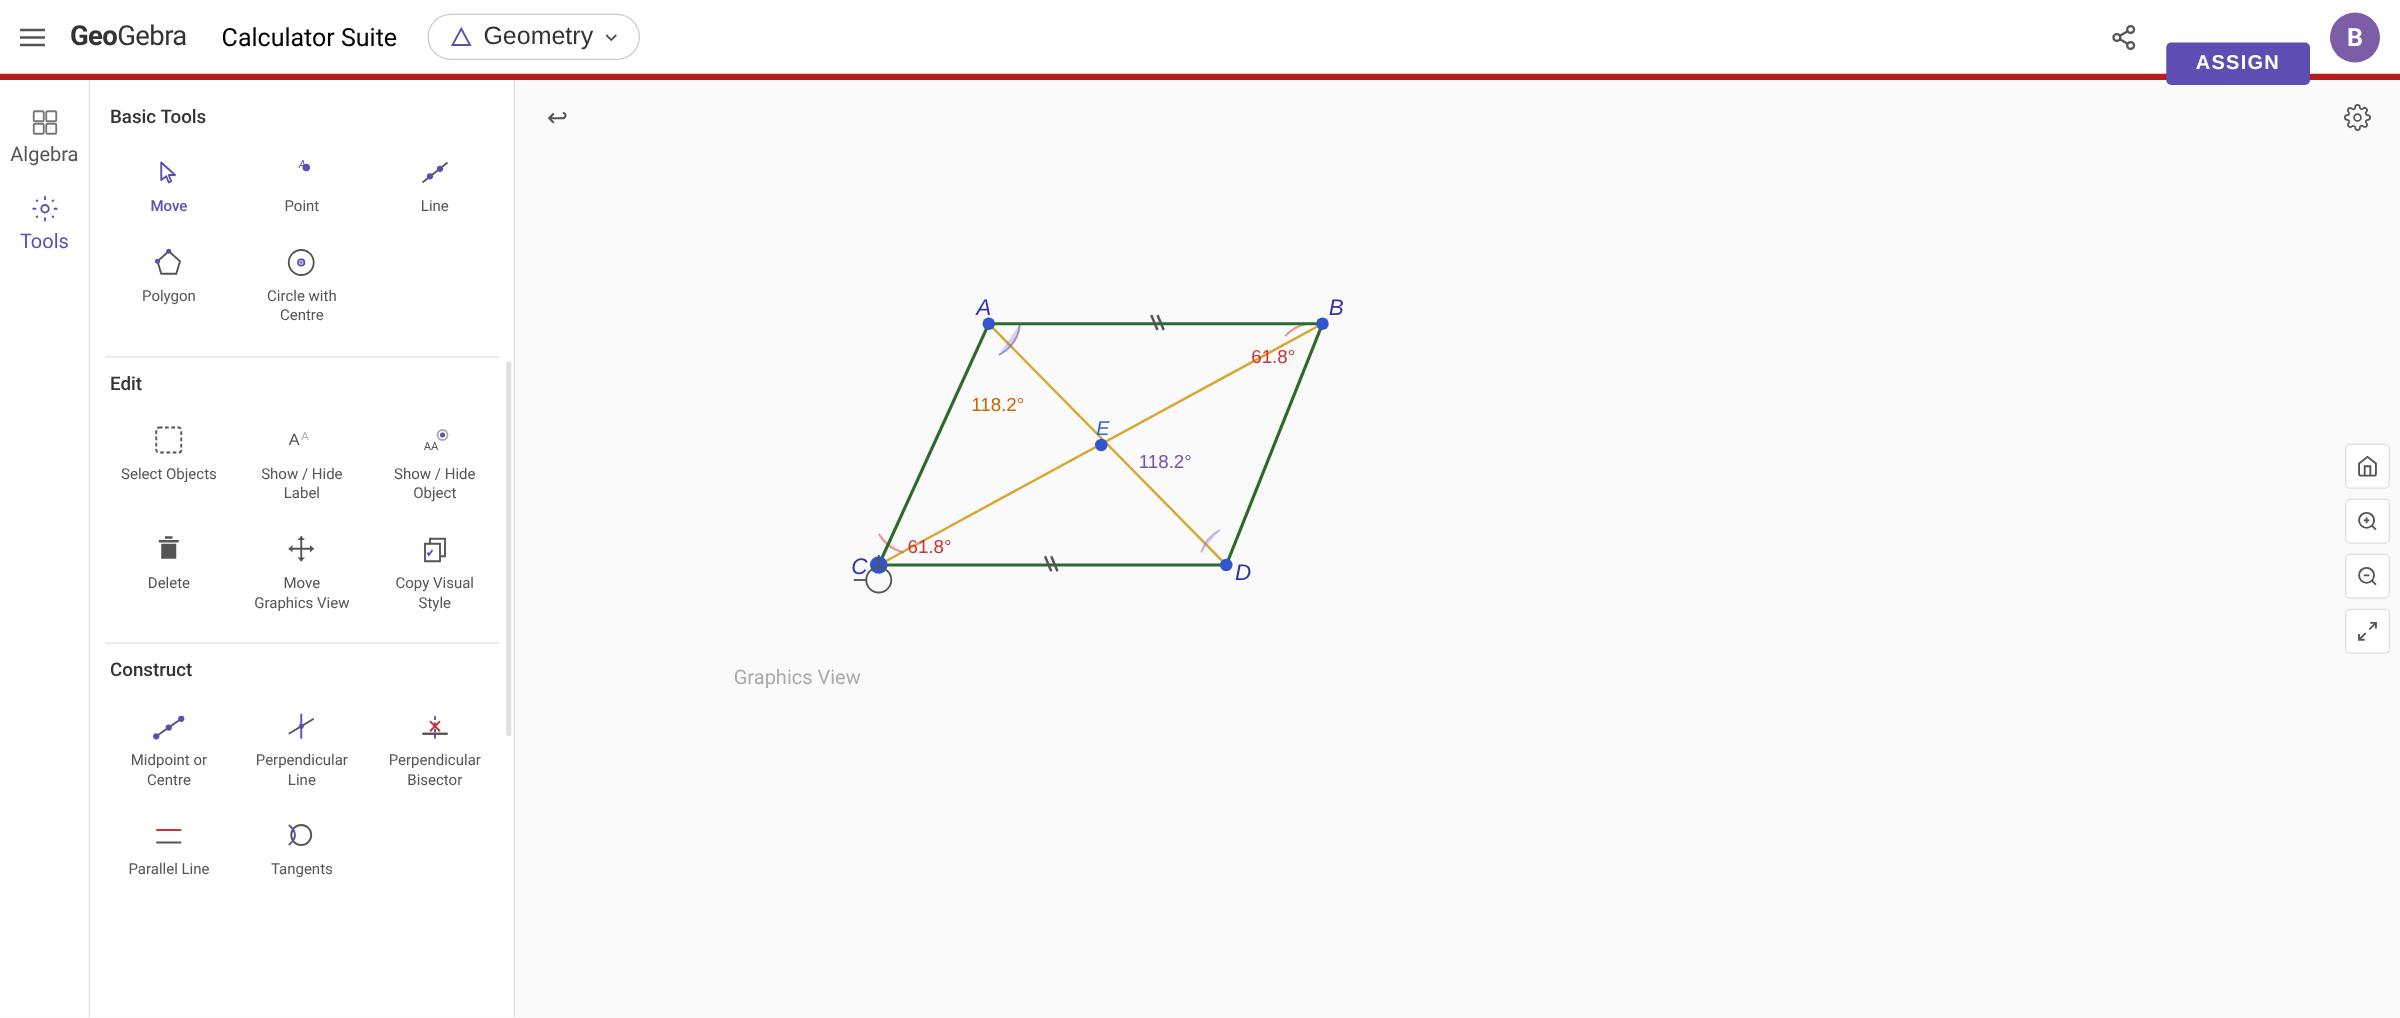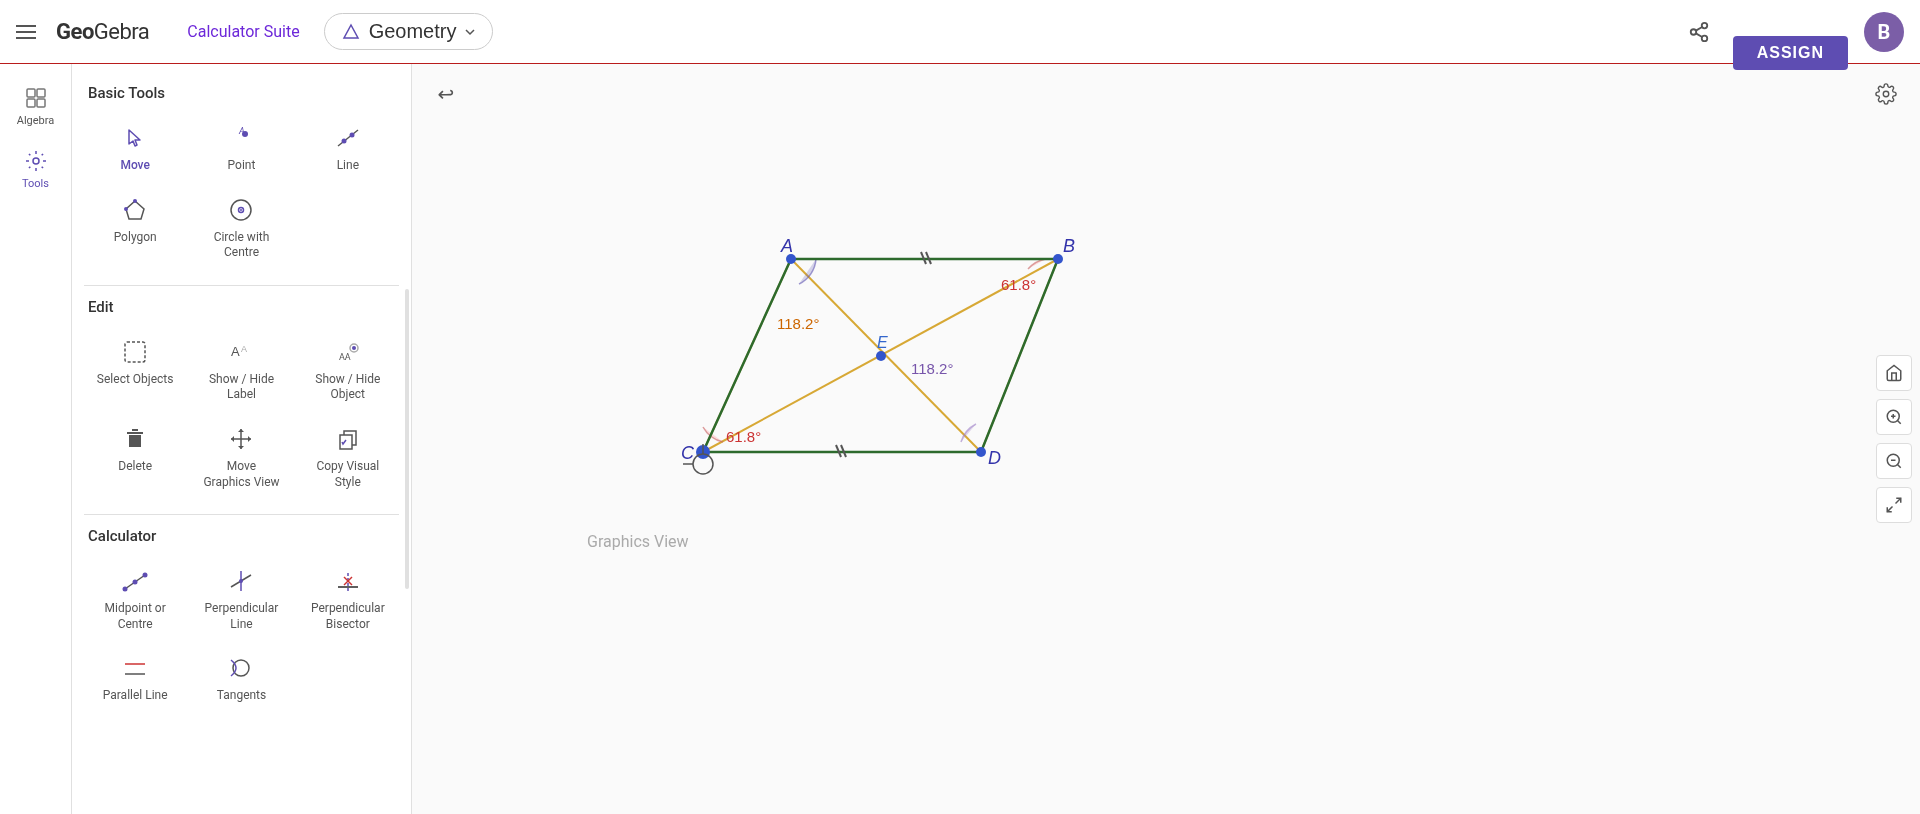--- a/index.html
+++ b/index.html
@@ -2,37 +2,37 @@
 <html><head>
   <meta charset="utf-8">
   <style>
     * { box-sizing: border-box; margin: 0; padding: 0; }
     body { font-family: 'Roboto', Arial, sans-serif; background: #f8f8f8; width: 1920px; height: 814px; overflow: hidden; display: flex; flex-direction: column; }
 
     
     .header {
       height: 64px;
       background: white;
-      border-bottom: 1px solid #b91c1c;
+      border-bottom: 5px solid #b91c1c;
       display: flex;
       align-items: center;
       padding: 3px 16px;
       gap: 16px;
       flex-shrink: 0;
       z-index: 10;
     }
     .header-menu-icon {
       width: 24px; height: 24px; cursor: pointer; display: flex; flex-direction: column; justify-content: center; gap: 4px;
     }
     .header-menu-icon span { width: 20px; height: 2px; background: #555; display: block; }
     .logo-text {
       font-size: 22px; color: #333; font-weight: 400; letter-spacing: -0.5px;
     }
     .logo-text strong { font-weight: 700; }
-    .calc-suite { font-size: 16px; color: #6d28d9; margin-left: 22px; }
+    .calc-suite { font-size: 20px; color: #000000; margin-left: 12px; }
     .geometry-btn {
       margin-left: 8px;
       display: flex; align-items: center; gap: 8px;
       border: 1px solid #ccc; border-radius: 24px;
       padding: 6px 16px; background: white; cursor: pointer;
       font-size: 20px; color: #333;
     }
     .geometry-btn .tri-icon {
       width: 20px; height: 20px;
     }
@@ -63,21 +63,21 @@
     }
     .sidebar-icon-item {
       display: flex; flex-direction: column; align-items: center; gap: 2px;
       padding: 8px 4px; cursor: pointer; border-radius: 8px; width: 64px;
     }
     .sidebar-icon-item.active { color: #5e4db2; }
     .sidebar-icon-item .icon-shape {
       width: 28px; height: 28px; display: flex; align-items: center; justify-content: center;
     }
     .sidebar-icon-item .icon-label {
-      font-size: 11px; color: #555; text-align: center;
+      font-size: 16px; color: #555; text-align: center;
     }
     .sidebar-icon-item.active .icon-label { color: #5e4db2; }
 
     
     .tools-panel {
       width: 340px; background: white; border-right: 1px solid #e0e0e0;
       overflow-y: auto; padding: 12px 12px;
       flex-shrink: 0;
     }
     .tools-section-title {
@@ -336,21 +336,21 @@
             <path d="M10 6 L22 6 L22 20 L10 20 Z" fill="none" stroke="#555" stroke-width="1.5"></path>
             <path d="M6 10 L18 10 L18 24 L6 24 Z" fill="white" stroke="#555" stroke-width="1.5"></path>
             <path d="M12 15 L9 19 L8 17" fill="none" stroke="#5e4db2" stroke-width="1.5"></path>
           </svg>
         </div>
         <span class="tool-label">Copy Visual<br>Style</span>
       </div>
     </div>
 
     <div class="divider"></div>
-    <div class="tools-section-title">Calculator</div>
+    <div class="tools-section-title">Construct</div>
     <div class="tools-grid">
 
       <div class="tool-item">
         <div class="tool-icon">
           <svg width="28" height="28" viewBox="0 0 28 28">
             <line x1="4" y1="22" x2="24" y2="8" stroke="#555" stroke-width="1.5"></line>
             <circle cx="4" cy="22" r="2.5" fill="#5e4db2"></circle>
             <circle cx="24" cy="8" r="2.5" fill="#5e4db2"></circle>
             <circle cx="14" cy="15" r="2.5" fill="#5e4db2"></circle>
           </svg>

